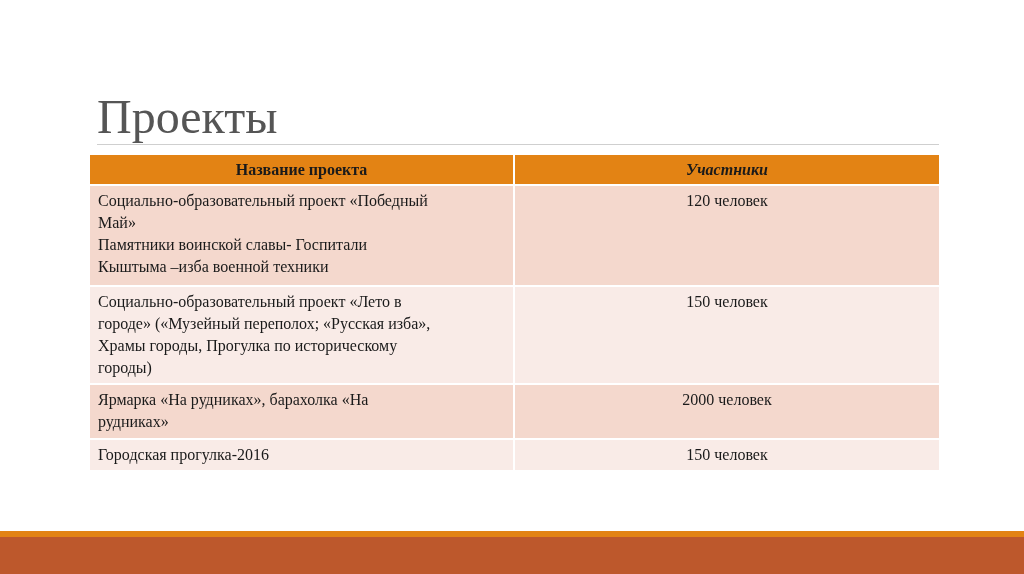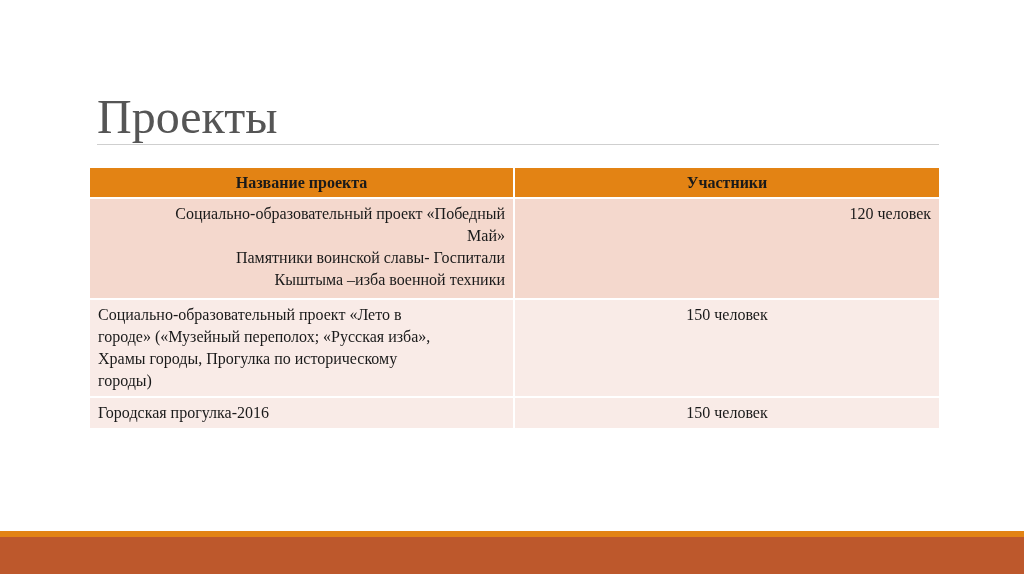--- a/index.html
+++ b/index.html
@@ -10,38 +10,38 @@
     }
     .title {
       position: absolute; left: 97px; top: 94px;
       font-size: 48px; color: #555555; line-height: 46px;
     }
     .divider {
       position: absolute; left: 97px; top: 144px; width: 842px; height: 1px;
       background: #cfcfcf;
     }
     table {
-      position: absolute; left: 90px; top: 168px; width: 849px;
+      position: absolute; left: 90px; top: 155px; width: 849px;
       border-collapse: collapse; table-layout: fixed;
       font-size: 16px; color: #1a1a1a;
     }
     col.c1 { width: 424px; }
     col.c2 { width: 425px; }
     th {
       background: #e38314; color: #1a1a1a; font-weight: bold;
       height: 29px; padding: 0; text-align: center; font-size: 16px;
       border-right: 2px solid #ffffff; border-bottom: 2px solid #ffffff;
     }
-    th:last-child { border-right: none; }
+    th:last-child { border-right: none; font-style: italic; }
     td {
       vertical-align: top; padding: 4px 8px 4px 8px; line-height: 22px;
       border-right: 2px solid #ffffff; border-bottom: 2px solid #ffffff;
     }
     td:last-child { border-right: none; text-align: center; margin-top: 12px; }
-    tr.odd td { background: #f4d8cd; text-align: right; }
+    tr.odd td { background: #f4d8cd; }
     tr.even td { background: #f9ebe7; }
     .cell-line { display: block; }
     .band-stripe {
       position: absolute; left: 0; top: 531px; width: 1024px; height: 6px;
       background: #e38314;
     }
     .band {
       position: absolute; left: 0; top: 537px; width: 1024px; height: 37px;
       background: #bd582c;
     }
@@ -75,20 +75,27 @@
     </tr>
     <tr class="even" style="height:90px;">
       <td>
         <span class="cell-line">Социально-образовательный проект «Лето в</span>
         <span class="cell-line">городе» («Музейный переполох; «Русская изба»,</span>
         <span class="cell-line">Храмы городы, Прогулка по историческому</span>
         <span class="cell-line">городы)</span>
       </td>
       <td>150 человек</td>
     </tr>
+    <tr class="odd" style="height:55px;">
+      <td>
+        <span class="cell-line">Ярмарка «На рудниках», барахолка «На</span>
+        <span class="cell-line">рудниках»</span>
+      </td>
+      <td>2000 человек</td>
+    </tr>
     <tr class="even" style="height:28px;">
       <td>
         <span class="cell-line">Городская прогулка-2016</span>
       </td>
       <td>150 человек</td>
     </tr>
   </tbody>
 </table>
 
 <div class="band-stripe"></div>

